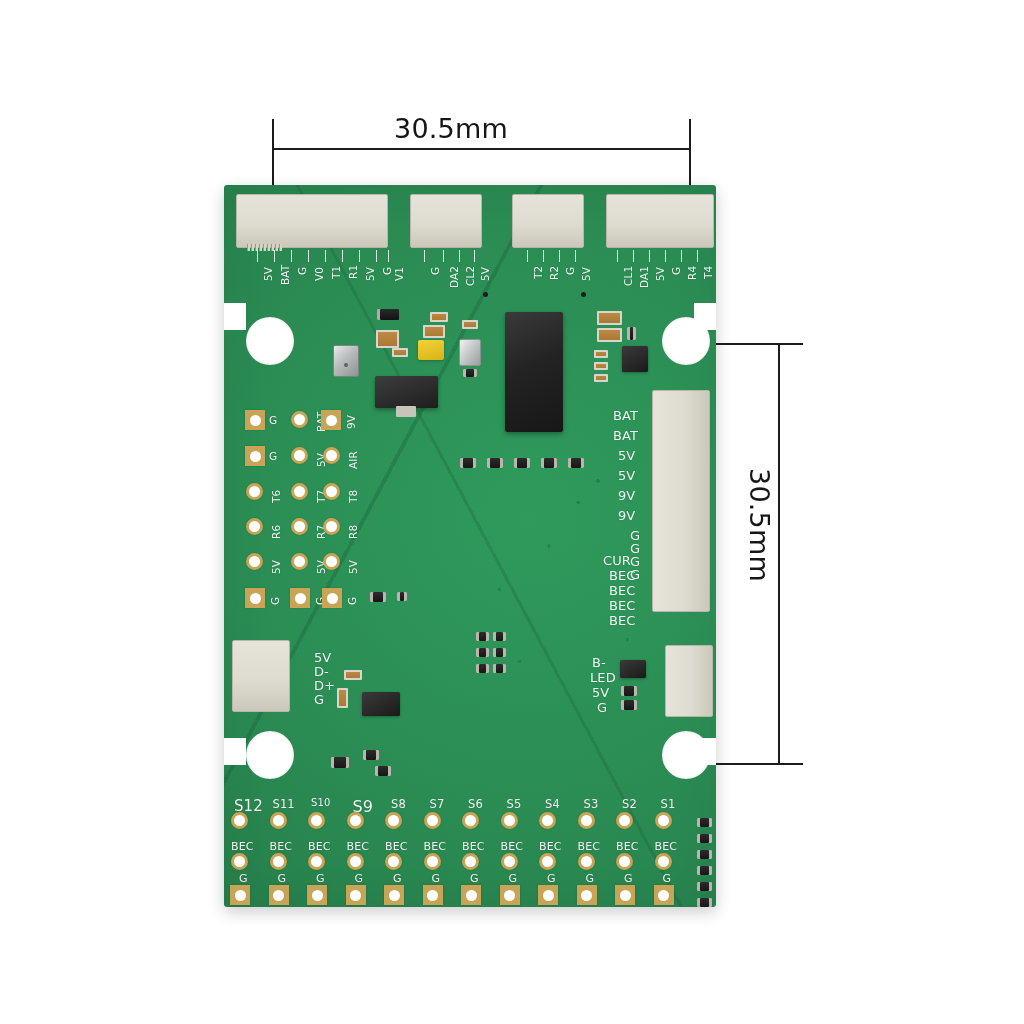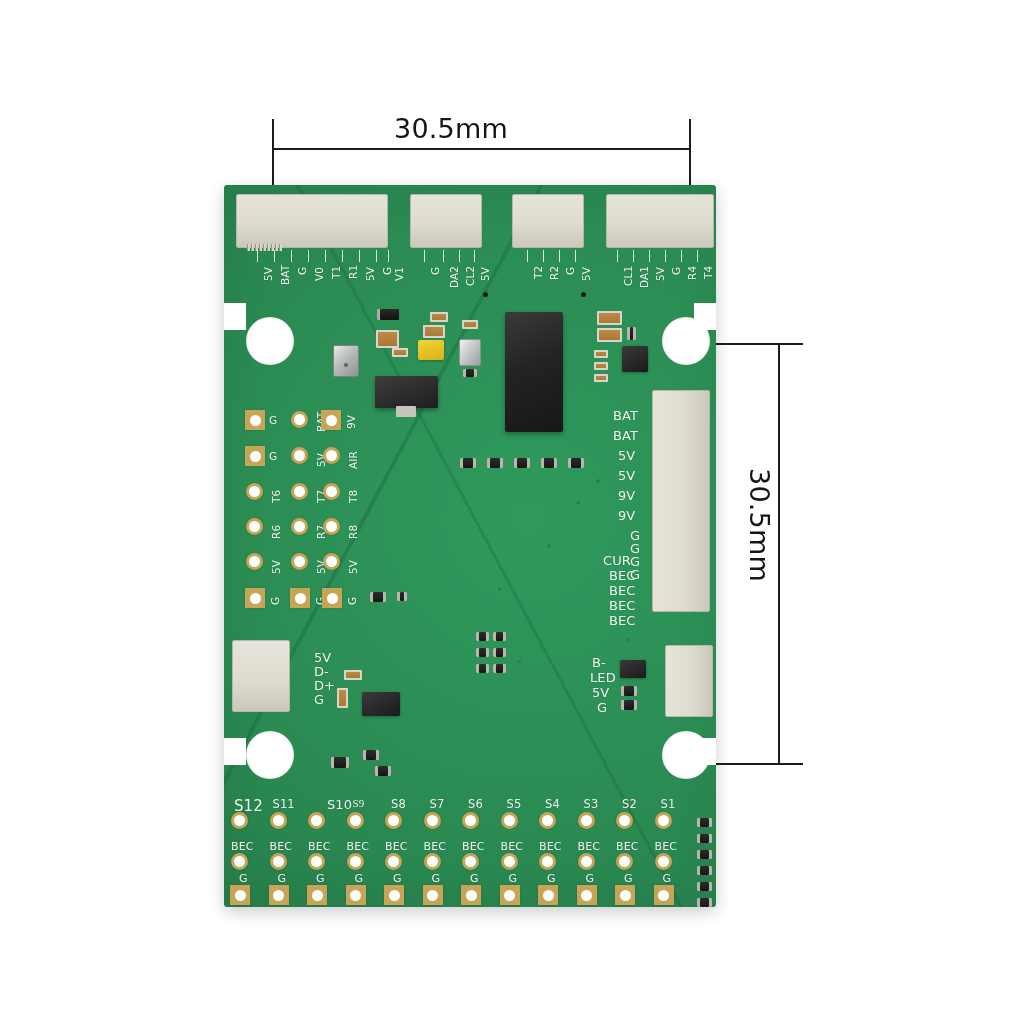--- a/index.html
+++ b/index.html
@@ -481,29 +481,29 @@
         <i></i>
       </div>
       <div class="silk" style="left: 272.5px; top: 797px; font-size: 11.5px;">S11</div>
       <div class="pad-round" style="left: 269.5px; top: 812px;"></div>
       <div class="silk" style="left: 269.5px; top: 840px; font-size: 11px;">BEC</div>
       <div class="pad-round" style="left: 269.5px; top: 853px;"></div>
       <div class="silk" style="left: 277.5px; top: 872px; font-size: 11px;">G</div>
       <div class="pad-square" style="left: 268.5px; top: 885px;">
         <i></i>
       </div>
-      <div class="silk" style="left: 311px; top: 797px; font-size: 13px; margin-left: 16px;">S10</div>
+      <div class="silk" style="left: 311px; top: 797px; font-size: 10px;">S10</div>
       <div class="pad-round" style="left: 308px; top: 812px;"></div>
       <div class="silk" style="left: 308px; top: 840px; font-size: 11px;">BEC</div>
       <div class="pad-round" style="left: 308px; top: 853px;"></div>
       <div class="silk" style="left: 316px; top: 872px; font-size: 11px;">G</div>
       <div class="pad-square" style="left: 307px; top: 885px;">
         <i></i>
       </div>
-      <div class="silk" style="left: 352.5px; top: 797px; font-size: 11px; font-family: Liberation Serif, serif;">S9</div>
+      <div class="silk" style="left: 352.5px; top: 797px; font-size: 16px;">S9</div>
       <div class="pad-round" style="left: 346.5px; top: 812px;"></div>
       <div class="silk" style="left: 346.5px; top: 840px; font-size: 11px;">BEC</div>
       <div class="pad-round" style="left: 346.5px; top: 853px;"></div>
       <div class="silk" style="left: 354.5px; top: 872px; font-size: 11px;">G</div>
       <div class="pad-square" style="left: 345.5px; top: 885px;">
         <i></i>
       </div>
       <div class="silk" style="left: 391px; top: 797px; font-size: 11.5px;">S8</div>
       <div class="pad-round" style="left: 385px; top: 812px;"></div>
       <div class="silk" style="left: 385px; top: 840px; font-size: 11px;">BEC</div>

